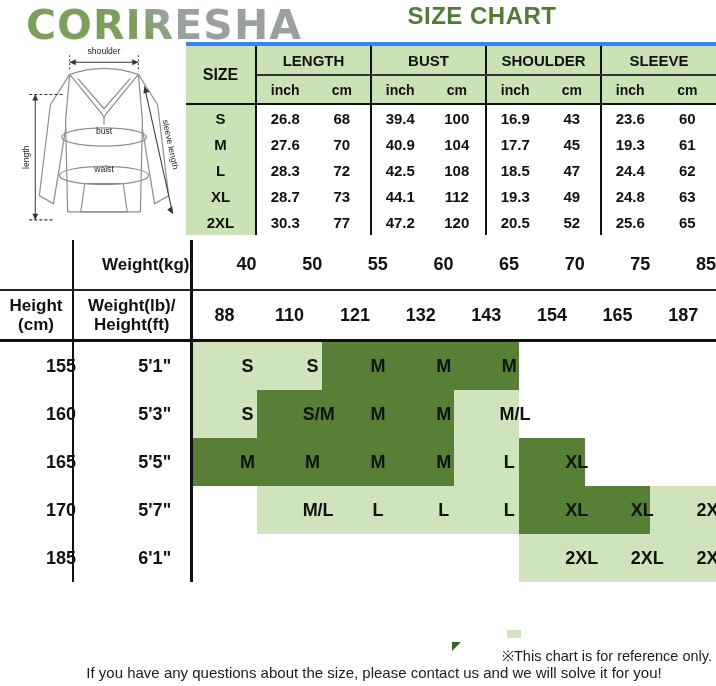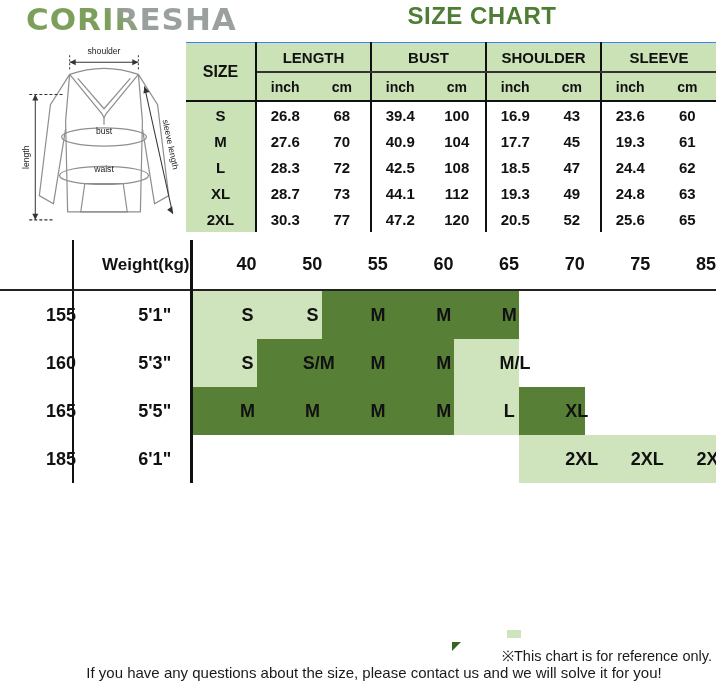--- a/index.html
+++ b/index.html
@@ -4,33 +4,33 @@
 <style>
   :root{
     --brand:#4f7d33; --hdr:#cbe2b7; --light:#cfe3bd; --dark:#587f36;
     --logo-gray:#9aa09d; --logo-green:#7d9f5c;
   }
   html,body{margin:0;padding:0;background:#fff;}
   .canvas{position:relative;width:716px;height:686px;background:#fff;overflow:hidden;
           font-family:"Liberation Sans",sans-serif;color:#111;}
 
   
-  .logo{position:absolute;left:26px;top:1px;font-size:31px;font-weight:bold;letter-spacing:1px;
+  .logo{position:absolute;left:26px;top:1px;font-size:41px;font-weight:bold;letter-spacing:1px;
         font-family:"DejaVu Sans",sans-serif;
         background:linear-gradient(45deg,var(--logo-green) 42%,var(--logo-gray) 52%);
         -webkit-background-clip:text;background-clip:text;color:transparent;}
   .title{position:absolute;left:352px;top:2px;width:260px;text-align:center;
          font-size:24px;font-weight:bold;letter-spacing:.5px;color:var(--brand);}
 
   
   .hoodie{position:absolute;left:22px;top:42px;width:162px;height:190px;}
 
   
   .size-table{position:absolute;left:186px;top:42px;width:530px;border-collapse:collapse;
-              table-layout:fixed;border-top:1px solid #3b82f6;}
+              table-layout:fixed;border-top:4px solid #3b82f6;}
   .size-table th,.size-table td{padding:0;vertical-align:middle;text-align:center;}
   .size-table thead th{background:var(--hdr);font-weight:bold;}
   .size-h{font-size:16px;border-right:2px solid #111;}
   .grp{font-size:15px;height:28px;border-right:2px solid #111;border-bottom:2px solid #333;}
   .grp.last{border-right:none;}
   .units th{font-size:14px;height:27px;border-bottom:2px solid #111;}
   .size-table thead .size-h{border-bottom:2px solid #111;}
   .size-table tbody td{height:26px;font-size:15px;font-weight:bold;}
   .sizec{background:var(--hdr);font-size:15px;border-right:2px solid #111;}
   .gr{border-right:2px solid #111;}
@@ -200,20 +200,38 @@
           <td class="c2 wlab">Weight(kg)</td>
           <td class="wnum">40</td>
           <td class="wnum">50</td>
           <td class="wnum">55</td>
           <td class="wnum">60</td>
           <td class="wnum">65</td>
           <td class="wnum">70</td>
           <td class="wnum">75</td>
           <td class="wnum">85</td>
         </tr>
+        <tr class="hdr2">
+          <td class="c1 wlab">
+            <div>Height</div>
+            <div>(cm)</div>
+          </td>
+          <td class="c2 wlab">
+            <div>Weight(lb)/</div>
+            <div>Height(ft)</div>
+          </td>
+          <td class="wnum">88</td>
+          <td class="wnum">110</td>
+          <td class="wnum">121</td>
+          <td class="wnum">132</td>
+          <td class="wnum">143</td>
+          <td class="wnum">154</td>
+          <td class="wnum">165</td>
+          <td class="wnum">187</td>
+        </tr>
         <tr class="mrow">
           <td class="c1 hnum">155</td>
           <td class="c2 hnum">5'1"</td>
           <td class="mcell tone-light">S</td>
           <td class="mcell tone-light">S</td>
           <td class="mcell tone-dark">M</td>
           <td class="mcell tone-dark">M</td>
           <td class="mcell tone-dark">M</td>
           <td class="mcell tone-none"></td>
           <td class="mcell tone-none"></td>
@@ -237,20 +255,32 @@
           <td class="mcell tone-dark">M</td>
           <td class="mcell tone-dark">M</td>
           <td class="mcell tone-dark">M</td>
           <td class="mcell tone-dark">M</td>
           <td class="mcell tone-light">L</td>
           <td class="mcell tone-dark">XL</td>
           <td class="mcell tone-none"></td>
           <td class="mcell tone-none"></td>
         </tr>
         <tr class="mrow">
+          <td class="c1 hnum">170</td>
+          <td class="c2 hnum">5'7"</td>
+          <td class="mcell tone-none"></td>
+          <td class="mcell tone-light">M/L</td>
+          <td class="mcell tone-light">L</td>
+          <td class="mcell tone-light">L</td>
+          <td class="mcell tone-light">L</td>
+          <td class="mcell tone-dark">XL</td>
+          <td class="mcell tone-dark">XL</td>
+          <td class="mcell tone-light">2XL</td>
+        </tr>
+        <tr class="mrow">
           <td class="c1 hnum">185</td>
           <td class="c2 hnum">6'1"</td>
           <td class="mcell tone-none"></td>
           <td class="mcell tone-none"></td>
           <td class="mcell tone-none"></td>
           <td class="mcell tone-none"></td>
           <td class="mcell tone-none"></td>
           <td class="mcell tone-light">2XL</td>
           <td class="mcell tone-light">2XL</td>
           <td class="mcell tone-light">2XL</td>

